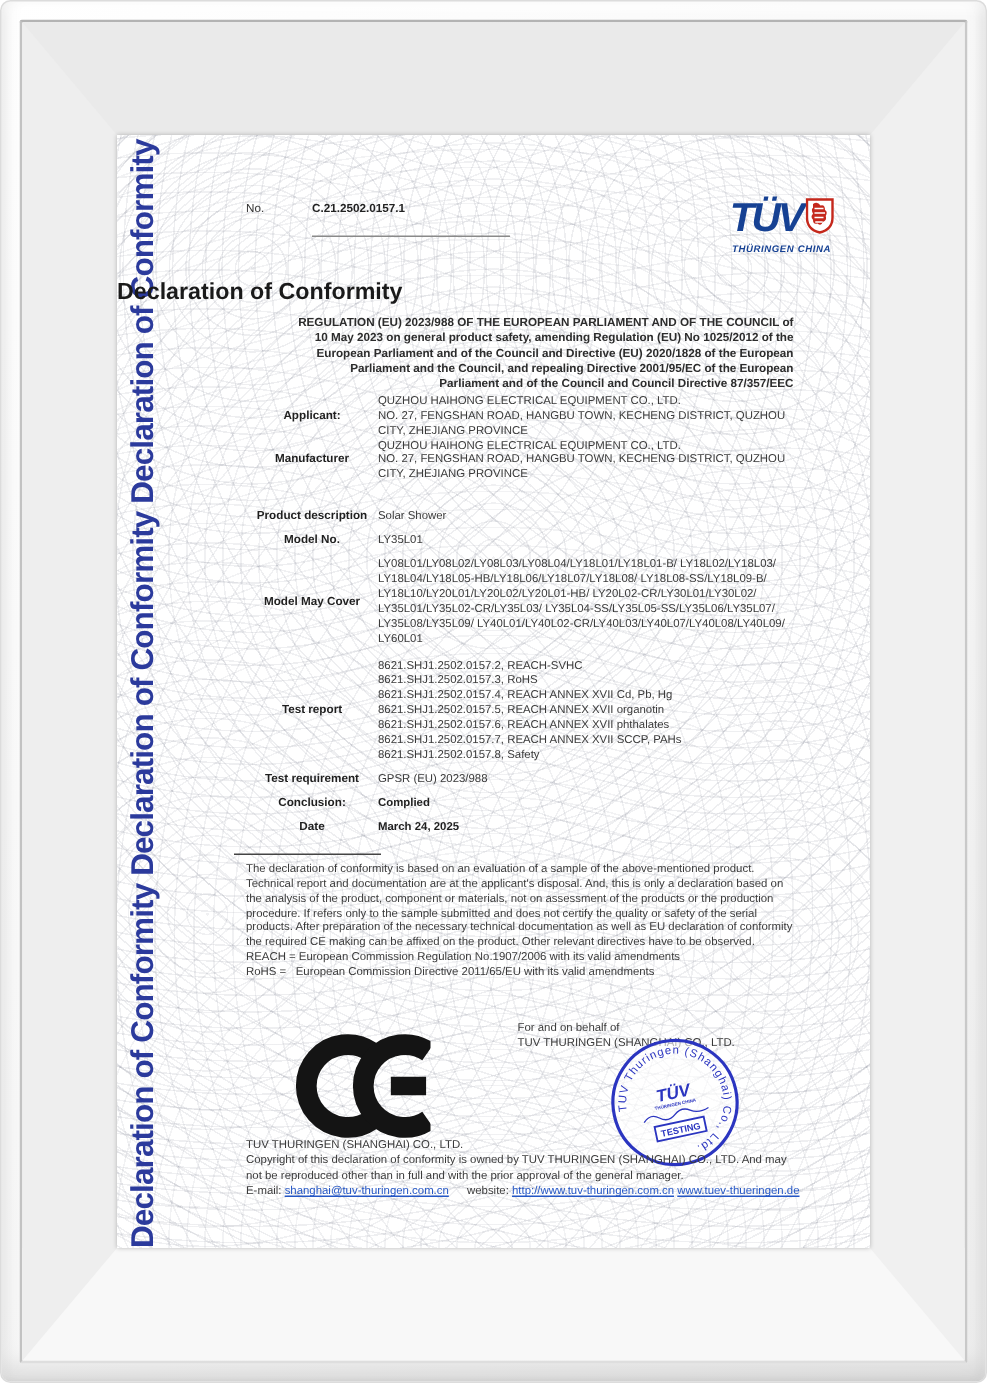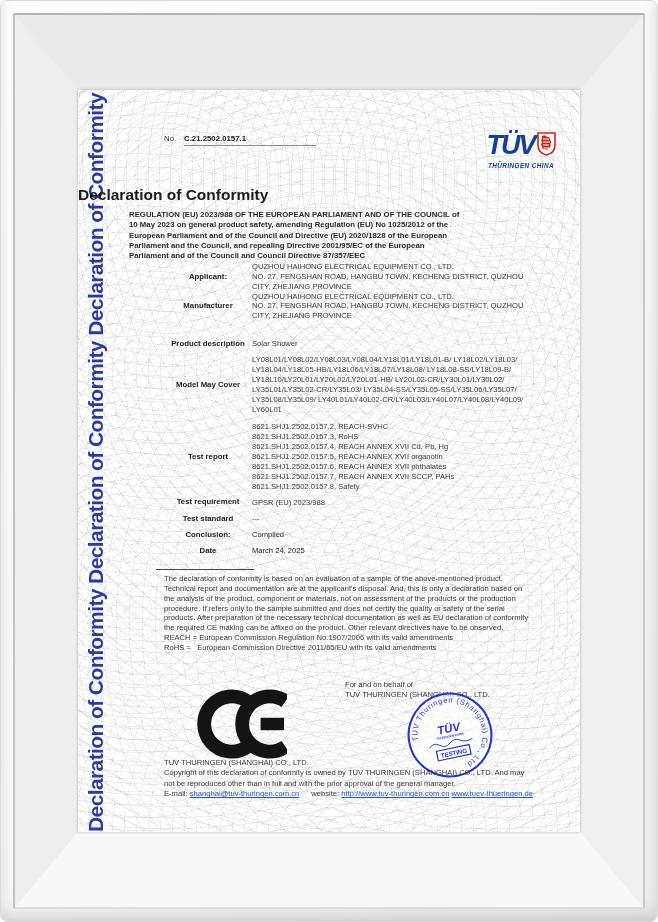--- a/index.html
+++ b/index.html
@@ -28,38 +28,38 @@
       repeating-radial-gradient(circle at 50% 100%, rgba(90,95,115,0.08) 0 1px, transparent 1px 12px);
     overflow:hidden;}
 
   
   .side-text{position:absolute;left:6px;top:0;width:742px;height:30px;
     transform-origin:0 0;transform:rotate(-90deg) translateX(-742px);
     font-size:21px;font-weight:bold;color:#2b3a9c;letter-spacing:-0.6px;white-space:nowrap;overflow:hidden;}
 
   
   .no-line{position:absolute;left:86px;top:44px;font-size:7.8px;color:#333;}
-  .no-label{display:inline-block;width:20px;}
-  .no-value{display:inline-block;font-weight:bold;width:132px;border-bottom:1px solid #8a8a8a;padding-bottom:2px;color:#222;}
+  .no-label{display:inline-block;width:44px;}
+  .no-value{display:inline-block;font-weight:bold;width:132px;border-bottom:1px solid #8a8a8a;padding-bottom:14px;color:#222;}
 
   .logo{position:absolute;right:16px;top:42px;width:86px;text-align:center;}
   .logo-row{display:flex;align-items:flex-start;justify-content:center;gap:2px;}
   .logo-tuv{font-size:27px;line-height:26px;font-weight:bold;font-style:italic;color:#164193;letter-spacing:-2px;}
   .logo-sub{font-size:6.4px;font-weight:bold;font-style:italic;color:#164193;letter-spacing:0.4px;margin-top:2px;white-space:nowrap;}
 
   .title{position:absolute;left:0;top:96px;width:100%;text-align:left;font-size:15.5px;font-weight:bold;color:#1a1a1a;}
-  .regulation{position:absolute;left:50%;top:120px;transform:translateX(-50%);width:400px;text-align:left;
+  .regulation{position:absolute;left:50%;top:120px;transform:translateX(-50%);width:400px;text-align:right;
     font-size:7.8px;font-weight:bold;color:#2c2c2c;line-height:1.32;white-space:pre-line;}
 
   
   .content-flow{position:absolute;left:86px;top:172px;width:400px;font-size:7.6px;color:#3a3a3a;line-height:1.3;}
   .frow{display:flex;align-items:center;margin-bottom:6px;}
   .flabel{width:88px;flex:none;font-weight:bold;color:#1f1f1f;font-size:7.8px;text-align:center;}
   .fvalue{white-space:pre-line;}
-  .bold{font-weight:normal;color:#1f1f1f;}
+  .bold{font-weight:bold;color:#1f1f1f;}
   .gap-lg{height:18px;}
   .gap-sm{height:8px;}
   .date-rule{width:98px;border:none;border-top:1.6px solid #444;margin:1px 0 4px -8px;}
   .decl-par{white-space:pre-wrap;margin-top:2px;width:404px;color:#3a3a3a;}
   .behalf{white-space:pre-line;margin-top:27px;margin-left:181px;color:#3a3a3a;}
 
   
   .ce{position:absolute;left:105px;top:596px;}
   .stamp{position:absolute;left:328px;top:601px;transform:rotate(-12deg);}
   .stamp text{fill:#2b35c0;font-family:"Liberation Sans",sans-serif;}
@@ -118,20 +118,24 @@
         <div class="flabel">Manufacturer</div>
         <div class="fvalue">QUZHOU HAIHONG ELECTRICAL EQUIPMENT CO., LTD.
 NO. 27, FENGSHAN ROAD, HANGBU TOWN, KECHENG DISTRICT, QUZHOU
 CITY, ZHEJIANG PROVINCE</div>
       </div>
       <div class="gap-lg"></div>
       <div class="frow">
         <div class="flabel">Product description</div>
         <div class="fvalue">Solar Shower</div>
       </div>
+      <div class="frow">
+        <div class="flabel">Model No.</div>
+        <div class="fvalue">LY35L01</div>
+      </div>
       <div class="frow" style="margin-bottom:0;">
         <div class="flabel">Model May Cover</div>
         <div class="fvalue">LY08L01/LY08L02/LY08L03/LY08L04/LY18L01/LY18L01-B/ LY18L02/LY18L03/
 LY18L04/LY18L05-HB/LY18L06/LY18L07/LY18L08/ LY18L08-SS/LY18L09-B/
 LY18L10/LY20L01/LY20L02/LY20L01-HB/ LY20L02-CR/LY30L01/LY30L02/
 LY35L01/LY35L02-CR/LY35L03/ LY35L04-SS/LY35L05-SS/LY35L06/LY35L07/
 LY35L08/LY35L09/ LY40L01/LY40L02-CR/LY40L03/LY40L07/LY40L08/LY40L09/
 LY60L01</div>
       </div>
       <div class="gap-sm"></div>
@@ -141,24 +145,20 @@
 8621.SHJ1.2502.0157.3, RoHS
 8621.SHJ1.2502.0157.4, REACH ANNEX XVII Cd, Pb, Hg
 8621.SHJ1.2502.0157.5, REACH ANNEX XVII organotin
 8621.SHJ1.2502.0157.6, REACH ANNEX XVII phthalates
 8621.SHJ1.2502.0157.7, REACH ANNEX XVII SCCP, PAHs
 8621.SHJ1.2502.0157.8, Safety</div>
       </div>
       <div class="frow">
         <div class="flabel">Test requirement</div>
         <div class="fvalue">GPSR (EU) 2023/988</div>
-      </div>
-      <div class="frow">
-        <div class="flabel">Test standard</div>
-        <div class="fvalue">---</div>
       </div>
       <div class="frow">
         <div class="flabel">Conclusion:</div>
         <div class="fvalue bold">Complied</div>
       </div>
       <div class="frow" style="margin-bottom:13px;">
         <div class="flabel">Date</div>
         <div class="fvalue bold">March 24, 2025</div>
       </div>
       <hr class="date-rule">

